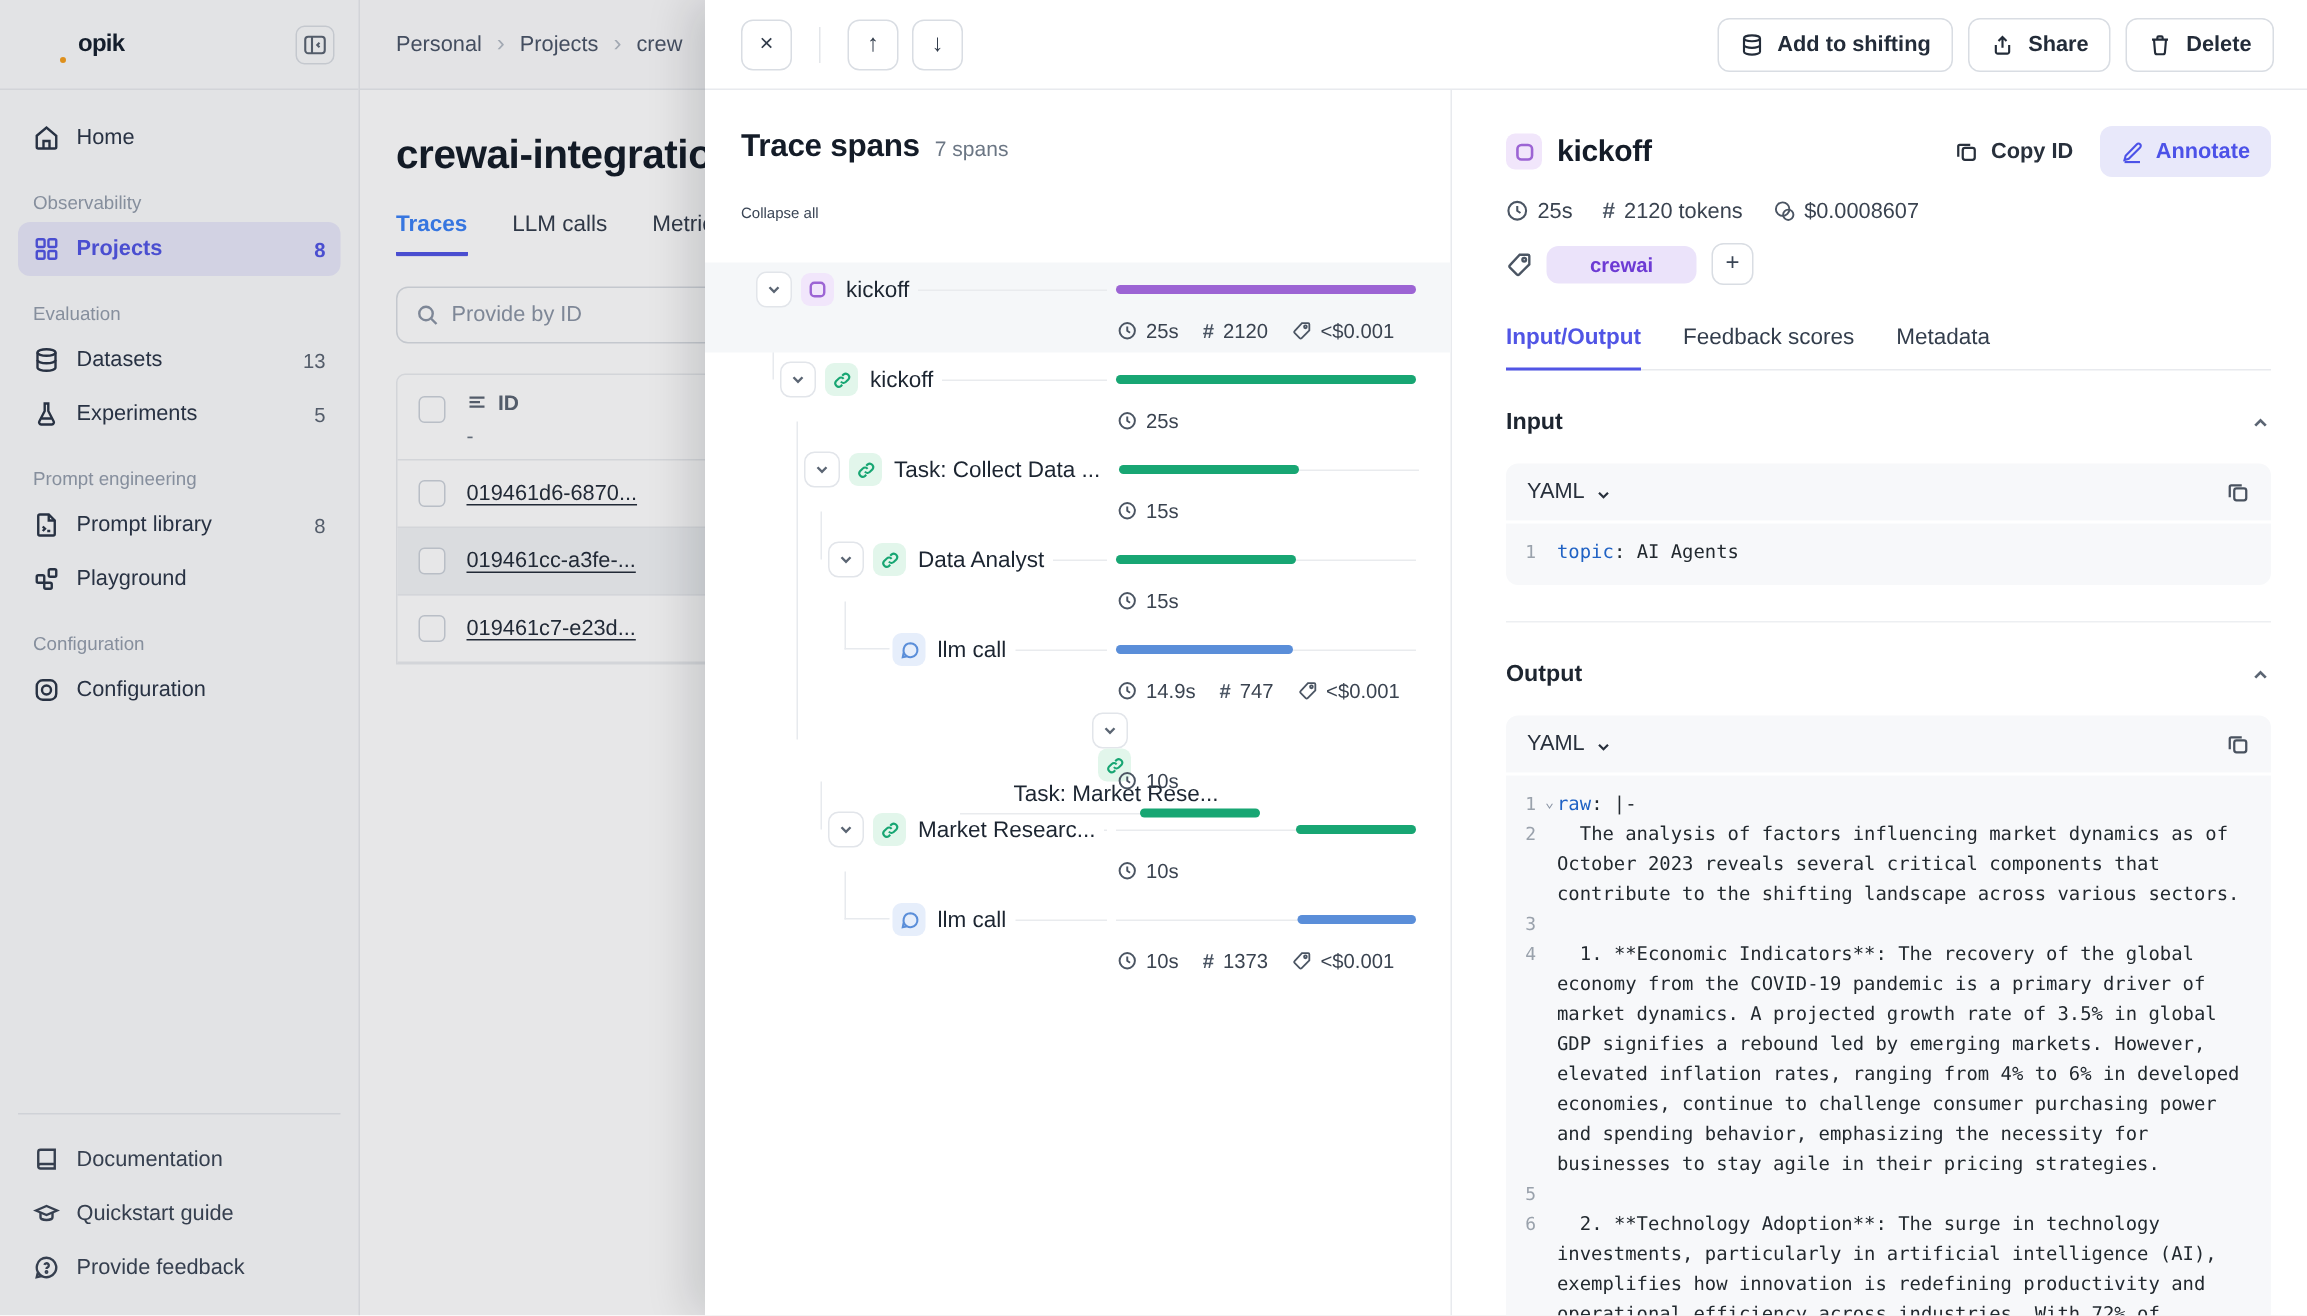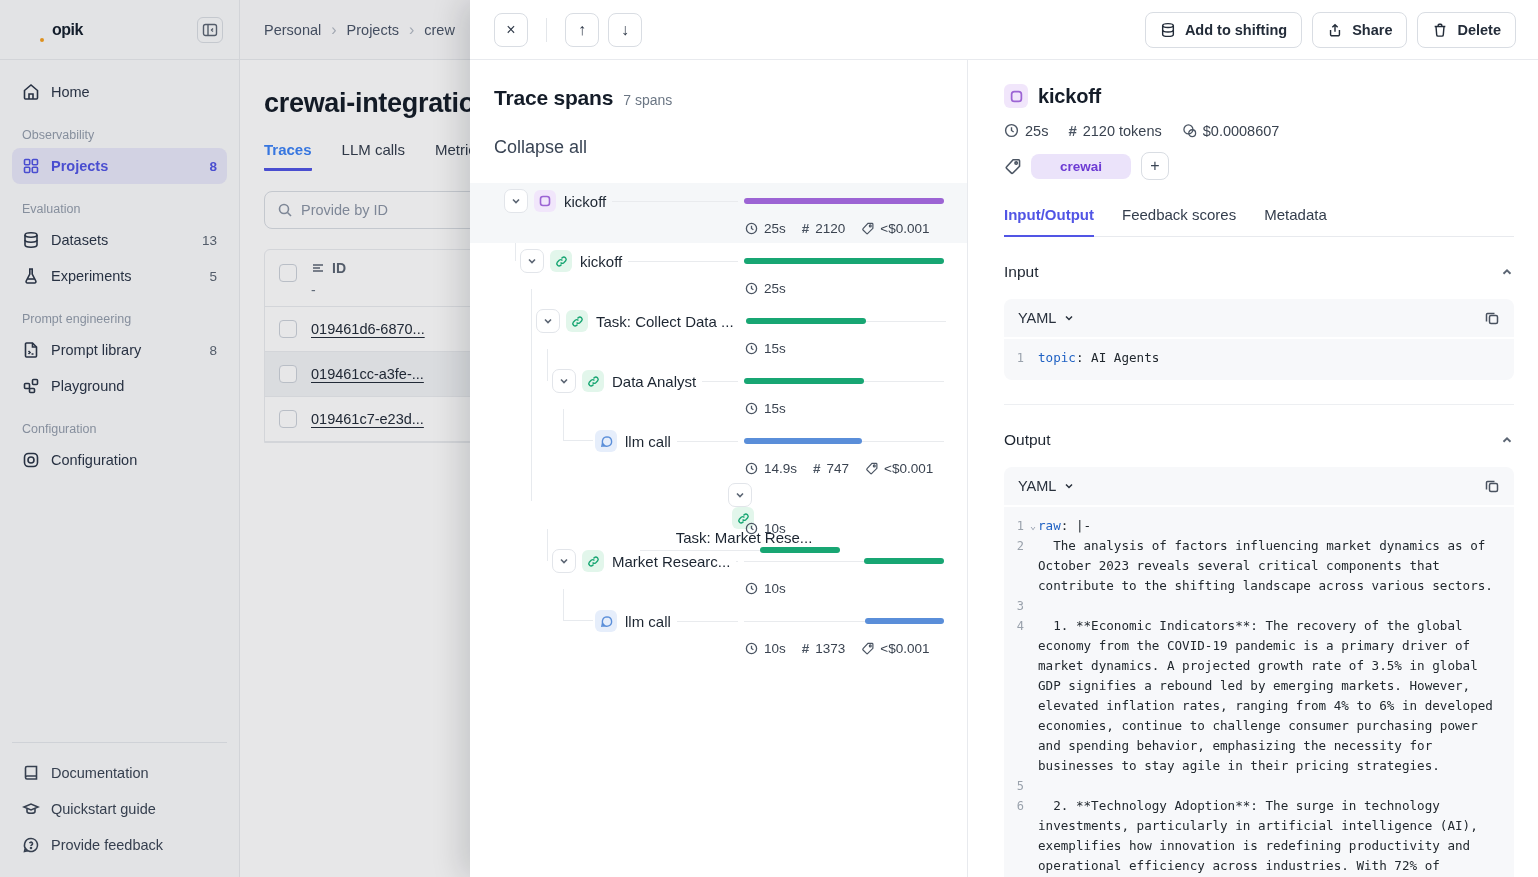--- a/index.html
+++ b/index.html
@@ -74,21 +74,21 @@
   .o-btn { height:36px; display:flex; align-items:center; gap:9px; padding:0 14px; border:1px solid #d9dde3;
     border-radius:8px; background:#fff; font-size:14.5px; font-weight:600; color:#232c39; cursor:pointer; white-space:nowrap; }
 
   .p-body { flex:1; display:flex; min-height:0; }
 
   
   .spans { width:498px; flex:0 0 auto; border-right:1px solid #e8eaee; padding-top:26px; overflow:hidden; }
   .sp-title { padding:0 24px; display:flex; align-items:baseline; gap:10px; }
   .sp-title .t { font-size:21px; font-weight:700; letter-spacing:-0.2px; color:#141c28; }
   .sp-title .c { font-size:14px; color:#6b7684; }
-  .collapse-all { margin:27px 0 0 24px; font-size:18px; color:#3a4555; cursor:pointer; display:inline-block; }
+  .collapse-all { margin:27px 0 0 24px; font-size:10px; color:#3a4555; cursor:pointer; display:inline-block; }
   .tree { position:relative; margin-top:25px; }
   .srow { position:relative; height:60px; }
   .srow.sel { background:#f5f7f9; }
   .srow-main { display:flex; align-items:center; height:36px; padding-right:23px; }
   .chev-btn { width:24px; height:24px; border:1px solid #e2e5ea; border-radius:7px; background:#fff;
     display:flex; align-items:center; justify-content:center; color:#5b6573; cursor:pointer; flex:0 0 auto; }
   .sicon { width:22px; height:22px; border-radius:6px; display:flex; align-items:center; justify-content:center;
     margin-left:6px; flex:0 0 auto; }
   .sicon.trace { background:#f1e6fb; color:#9c64d4; }
   .sicon.chain { background:#e2f6eb; color:#18a673; }
@@ -118,26 +118,26 @@
     background:#e8e8fa; color:#4c52e8; font-size:14.5px; font-weight:600; cursor:pointer; border:none; }
   .d-metrics { display:flex; align-items:center; gap:20px; margin-top:14px; font-size:14.5px; color:#333d4c; }
   .d-tags { display:flex; align-items:center; gap:10px; margin-top:13px; color:#4b5563; }
   .tagpill { background:#ebe3fa; color:#6d3bd4; font-size:13.5px; font-weight:600; padding:5px 29px; border-radius:8px; }
   .addtag { width:28px; height:28px; border:1px solid #d9dde3; border-radius:8px; background:#fff; color:#3a4555;
     font-size:16px; display:flex; align-items:center; justify-content:center; cursor:pointer; }
   .d-tabs { display:flex; gap:28px; margin-top:26px; border-bottom:1px solid #e8eaee; font-size:15px; }
   .d-tab { padding-bottom:12px; color:#333d4c; font-weight:500; cursor:pointer; }
   .d-tab.active { color:#5155e5; font-weight:600; border-bottom:2px solid #5155e5; margin-bottom:-1px; }
   .sec-head { display:flex; align-items:center; justify-content:space-between; margin-top:26px; }
-  .sec-head .t { font-size:15.5px; font-weight:400; color:#1d2530; }
+  .sec-head .t { font-size:15.5px; font-weight:700; color:#1d2530; }
   .sec-head .cv { color:#5b6573; cursor:pointer; display:flex; }
   .codebox { margin-top:18px; border-radius:8px; overflow:hidden; background:#f7f8fa; }
   .cb-head { height:40px; display:flex; align-items:center; justify-content:space-between; padding:0 14px;
     border-bottom:2px solid #fff; }
-  .cb-fmt { display:flex; align-items:center; gap:7px; font-size:14.5px; color:#28303c; cursor:pointer; }
+  .cb-fmt { display:flex; align-items:flex-end; gap:7px; font-size:14.5px; color:#28303c; cursor:pointer; }
   .cb-copy { color:#49525f; cursor:pointer; display:flex; }
   .code { padding:9px 10px 12px 0; font-family:"DejaVu Sans Mono", monospace; font-size:12.6px; line-height:20px; }
   .cline { display:flex; }
   .lno { position:relative; flex:0 0 34px; text-align:right; padding-right:14px; color:#9aa2ac; font-size:12px;
     user-select:none; }
   .lno .fold { position:absolute; right:2px; top:0; color:#8b95a5; font-size:10px; }
   .ctext { flex:1; white-space:pre-wrap; word-break:break-word; color:#22292f; }
   .ckey { color:#2062c4; }
   .sep-line { height:1px; background:#edeff2; margin:24px 0 0; }
 </style>
@@ -619,20 +619,36 @@
       </div>
 
       <div class="detail">
         <div class="d-head">
           <span class="d-icon">
               <svg width="13" height="13" viewBox="0 0 12 12" fill="none" stroke="currentColor" stroke-width="1.6">
                 <rect x="1.5" y="1.5" width="9" height="9" rx="2.5"></rect>
               </svg>
             </span>
           <span class="d-title">kickoff</span>
+          <div class="right">
+            <button class="ghost-btn">
+              <svg width="16" height="16" viewBox="0 0 16 16" fill="none" stroke="currentColor" stroke-width="1.5">
+                  <rect x="5.5" y="5.5" width="8" height="8" rx="1.5"></rect>
+                  <path d="M10.5 3.5 h-7 a1 1 0 0 0 -1 1 v7"></path>
+                </svg>
+              <span>Copy ID</span>
+            </button>
+            <button class="annotate-btn">
+              <svg width="15" height="15" viewBox="0 0 16 16" fill="none" stroke="currentColor" stroke-width="1.5">
+                  <path d="M11.3 2.3 a1.6 1.6 0 0 1 2.3 2.3 L5.5 12.7 2.5 13.5 3.3 10.5 Z"></path>
+                  <path d="M2.5 15 h11"></path>
+                </svg>
+              <span>Annotate</span>
+            </button>
+          </div>
         </div>
 
         <div class="d-metrics">
           <span class="m">
               <svg width="15" height="15" viewBox="0 0 14 14" fill="none" stroke="currentColor" stroke-width="1.3">
                 <circle cx="7" cy="7" r="5.5"></circle>
                 <path d="M7 4 v3 l2 1.4"></path>
               </svg>
               <span>25s</span>
             </span>

